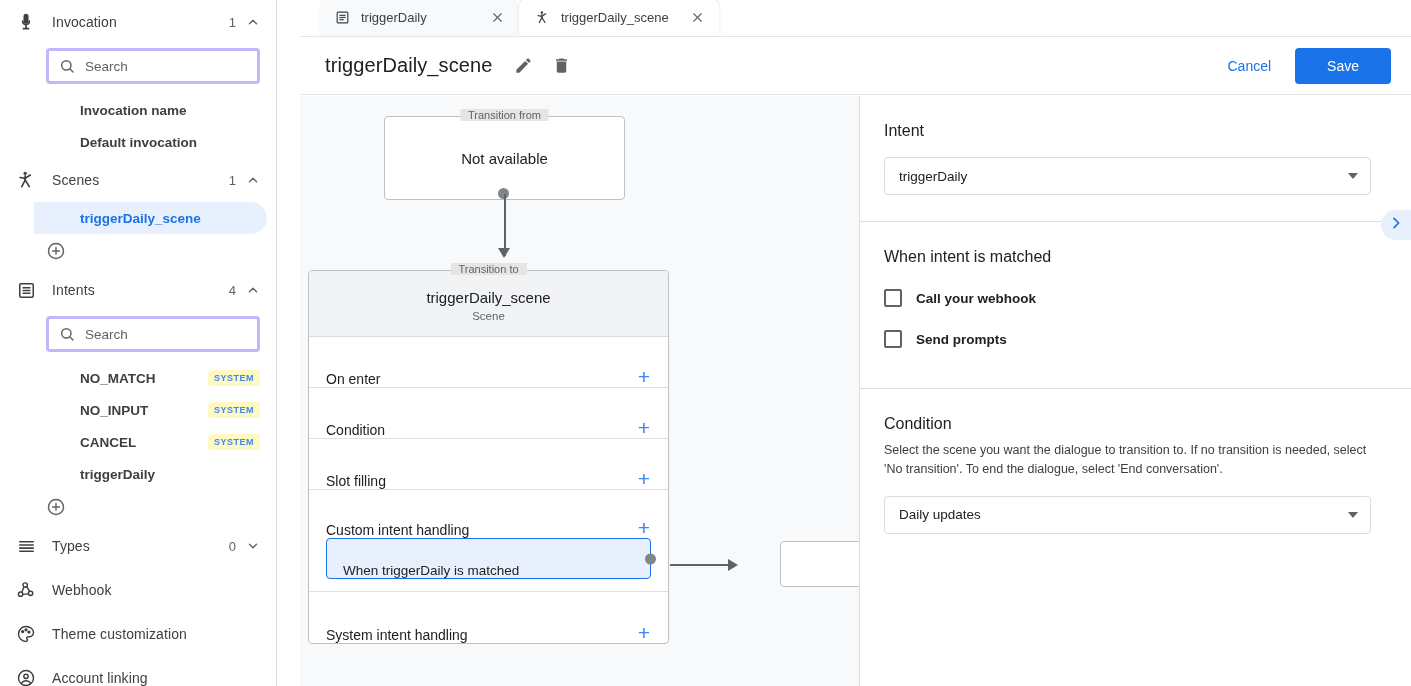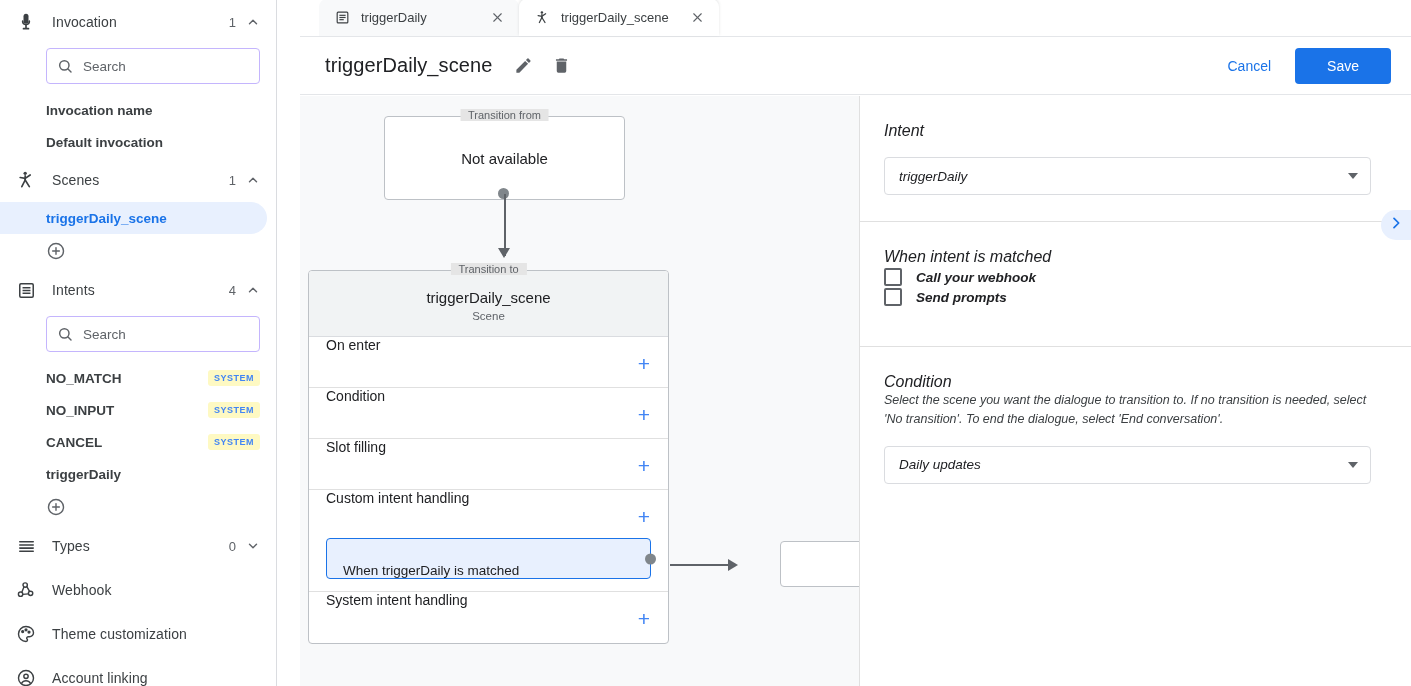--- a/index.html
+++ b/index.html
@@ -28,34 +28,34 @@
     color: #3c4043; margin-right: 14px;
   }
   .nav-ico svg { display: block; }
   .nav-label { font-size: 14px; color: #3c4043; flex: 1; letter-spacing: .1px; }
   .nav-count { font-size: 13px; color: #5f6368; margin-right: 10px; }
   .chev { width: 14px; height: 14px; color: #5f6368; }
 
   .search-wrap { padding: 4px 16px 10px 46px; }
   .search-box {
     display: flex; align-items: center; height: 36px;
-    border: 1px solid #c4b5fd; border-radius: 4px; background: #fff;
+    border: 3px solid #c4b5fd; border-radius: 4px; background: #fff;
     padding: 0 10px;
   }
   .search-box .sico { width: 16px; height: 16px; color: #5f6368; margin-right: 10px; flex:0 0 16px; }
   .search-box input {
     border: none; outline: none; font-size: 13.5px; color: #3c4043;
     font-family: "Liberation Sans", sans-serif; width: 100%; background: transparent;
   }
   .search-box input::placeholder { color: #5f6368; }
 
   .sub-item {
     height: 32px; display: flex; align-items: center;
     padding-left: 46px; padding-right: 16px; font-size: 13.5px;
-    font-weight: bold; color: #3c4043; cursor: pointer;
+    font-weight: bold; color: #3c4043; cursor: pointer; margin-left: 34px;
   }
   .sub-item.selected {
     background: #e8f0fe; color: #1a73e8;
     border-radius: 0 100px 100px 0; margin-right: 9px;
   }
   .sys-badge {
     margin-left: auto; background: #fef9c3; color: #4285f4;
     font-size: 9px; font-weight: bold; letter-spacing: .5px;
     padding: 3px 6px; border-radius: 3px;
   }
@@ -143,23 +143,23 @@
     overflow: visible;
   }
   .scene-card .fs-legend { top: -8px; }
   .sc-head {
     background: #f1f3f4; padding: 18px 0 14px; text-align: center;
     border-bottom: 1px solid #dadce0; border-radius: 3px 3px 0 0;
   }
   .sc-title { font-size: 15px; color: #202124; }
   .sc-sub { font-size: 11.5px; color: #5f6368; margin-top: 4px; }
   .sc-row {
-    height: 51px; display: flex; align-items: flex-start;
+    height: 51px; display: flex; align-items: flex-end;
     padding: 0 18px 0 17px; border-bottom: 1px solid #e0e0e0;
-    font-size: 14px; color: #202124; flex-direction: column;
+    font-size: 14px; color: #202124;
   }
   .sc-row:last-child { border-bottom: none; }
   .sc-row .plus {
     margin-left: auto; color: #4285f4; font-size: 21px; line-height: 1;
     cursor: pointer; font-weight: 300;
   }
   .sc-subblock { border-bottom: 1px solid #e0e0e0; padding: 0 0 12px; }
   .sc-subblock .sc-row { border-bottom: none; height: 48px; }
   .chip-matched {
     margin: 0 17px; height: 41px; border: 1px solid #1a73e8;
@@ -184,35 +184,35 @@
     left: 436px; top: 445px; width: 230px; height: 46px;
     display: flex; align-items: center; justify-content: center;
     font-size: 15px; color: #000000; margin-left: 44px;
   }
 
   
   .rpanel {
     width: 551px; flex: 0 0 551px; background: #fff; position: relative;
     overflow: hidden;
   }
-  .rp-section { padding: 26px 40px 26px 24px; font-style: italic; }
+  .rp-section { padding: 26px 40px 26px 24px; }
   .rp-section.divided { border-bottom: 1px solid #e0e0e0; }
   .rp-h { font-size: 16px; color: #202124; font-weight: normal; }
-  .rp-desc { font-size: 12.5px; color: #3c4043; line-height: 1.5; margin-top: 0; }
+  .rp-desc { font-size: 12.5px; color: #3c4043; line-height: 1.5; margin-top: 8px; }
   .select-box {
     margin-top: 17px; height: 38px; border: 1px solid #dadce0; border-radius: 4px;
     display: flex; align-items: center; padding: 0 12px 0 14px;
     font-size: 13.5px; color: #202124; cursor: pointer; background: #fff;
   }
   .select-caret {
     margin-left: auto; width: 0; height: 0;
     border-left: 5px solid transparent; border-right: 5px solid transparent;
     border-top: 6px solid #5f6368;
   }
-  .cb-row { display: flex; align-items: center; gap: 14px; margin-top: 2px; cursor: pointer; }
+  .cb-row { display: flex; align-items: center; gap: 14px; margin-top: 23px; cursor: pointer; }
   .cb-box {
     width: 18px; height: 18px; border: 2px solid #5f6368; border-radius: 2px;
     flex: 0 0 18px;
   }
   .cb-label { font-size: 13.5px; font-weight: bold; color: #202124; }
   .rp-gap { height: 14px; }
 
   .expand-handle {
     position: absolute; right: 0px; top: 114px; width: 30px; height: 30px;
     background: #e8f0fe; border-radius: 15px 0 0 15px;

